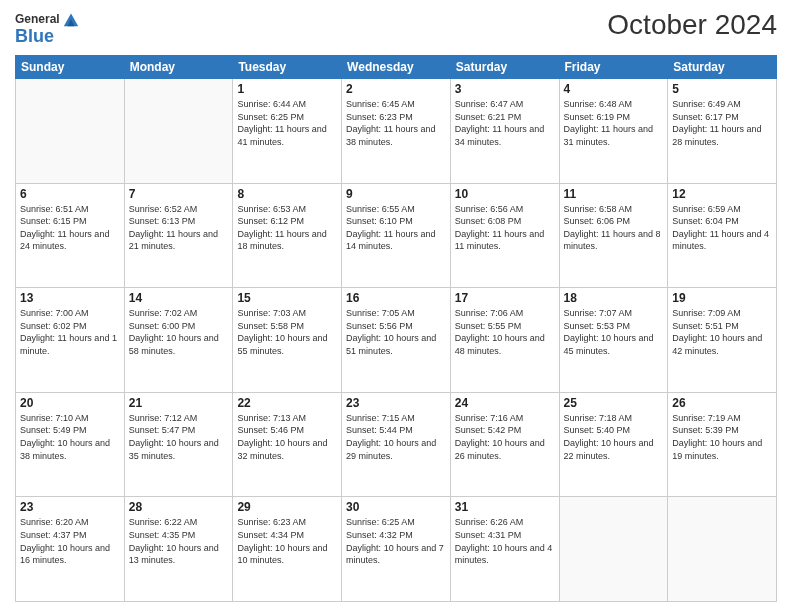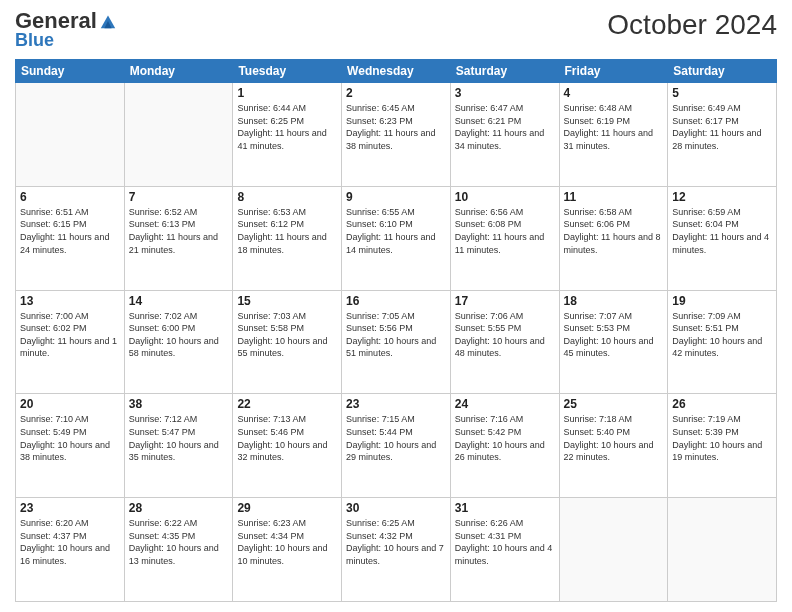--- a/index.html
+++ b/index.html
@@ -24,21 +24,21 @@
       margin-bottom: 8px;
     }
     .logo {
       display: flex;
       flex-direction: column;
       align-items: flex-start;
     }
     .logo-text {
       display: flex;
       align-items: center;
-      font-size: 22px;
+      font-size: 12px;
       font-weight: bold;
       color: #333;
       line-height: 1;
     }
     .logo-general { color: #333; }
     .logo-icon {
       width: 18px;
       height: 18px;
       margin-left: 2px;
     }
@@ -217,21 +217,21 @@
             <div class="day-num">19</div>
             <div class="day-info">Sunrise: 7:09 AM<br>Sunset: 5:51 PM<br>Daylight: 10 hours and 42 minutes.</div>
           </td>
         </tr>
         <tr>
           <td>
             <div class="day-num">20</div>
             <div class="day-info">Sunrise: 7:10 AM<br>Sunset: 5:49 PM<br>Daylight: 10 hours and 38 minutes.</div>
           </td>
           <td>
-            <div class="day-num">38</div>
+            <div class="day-num">21</div>
             <div class="day-info">Sunrise: 7:12 AM<br>Sunset: 5:47 PM<br>Daylight: 10 hours and 35 minutes.</div>
           </td>
           <td>
             <div class="day-num">22</div>
             <div class="day-info">Sunrise: 7:13 AM<br>Sunset: 5:46 PM<br>Daylight: 10 hours and 32 minutes.</div>
           </td>
           <td>
             <div class="day-num">23</div>
             <div class="day-info">Sunrise: 7:15 AM<br>Sunset: 5:44 PM<br>Daylight: 10 hours and 29 minutes.</div>
           </td>

